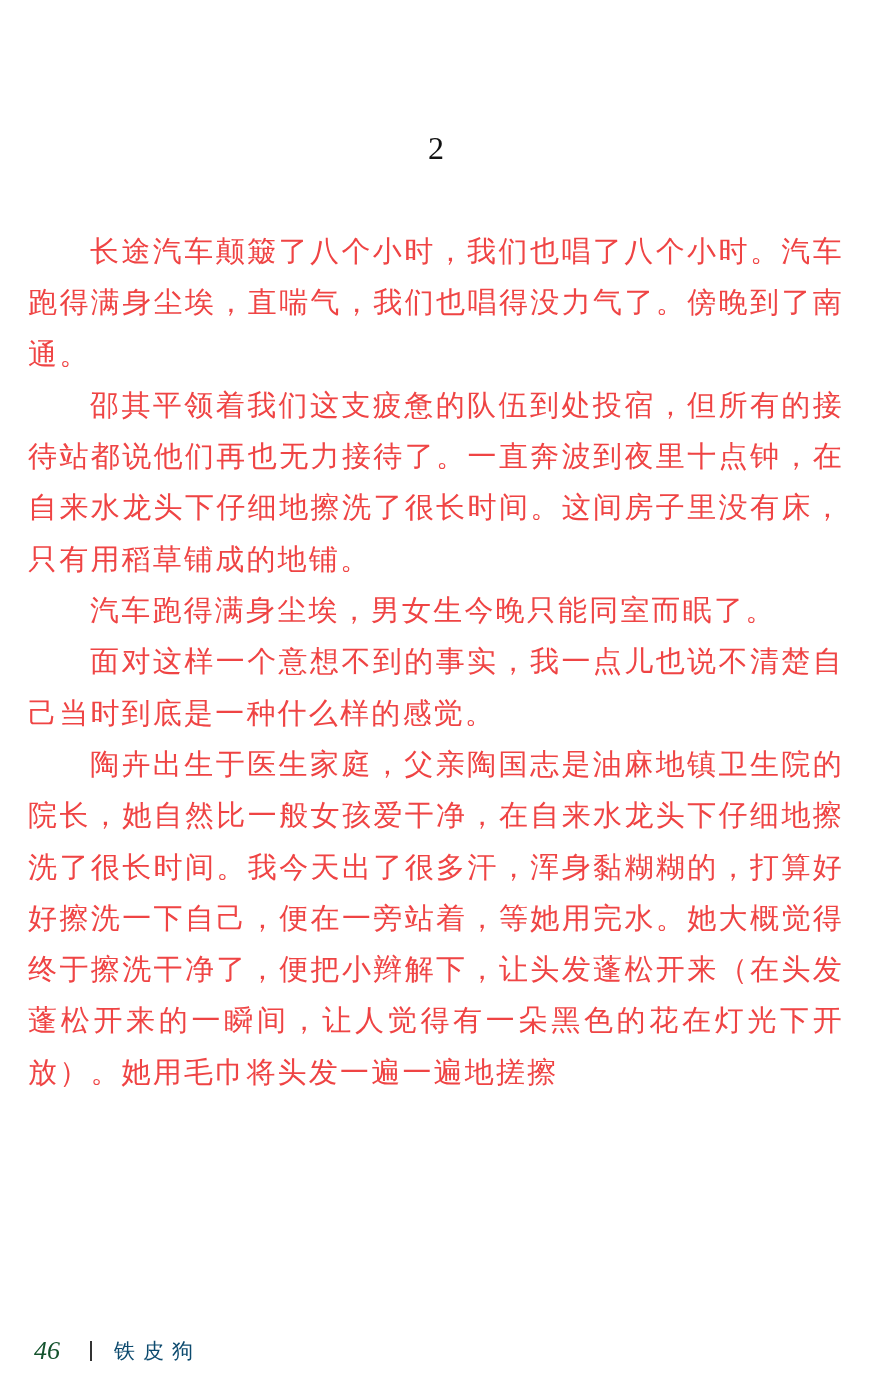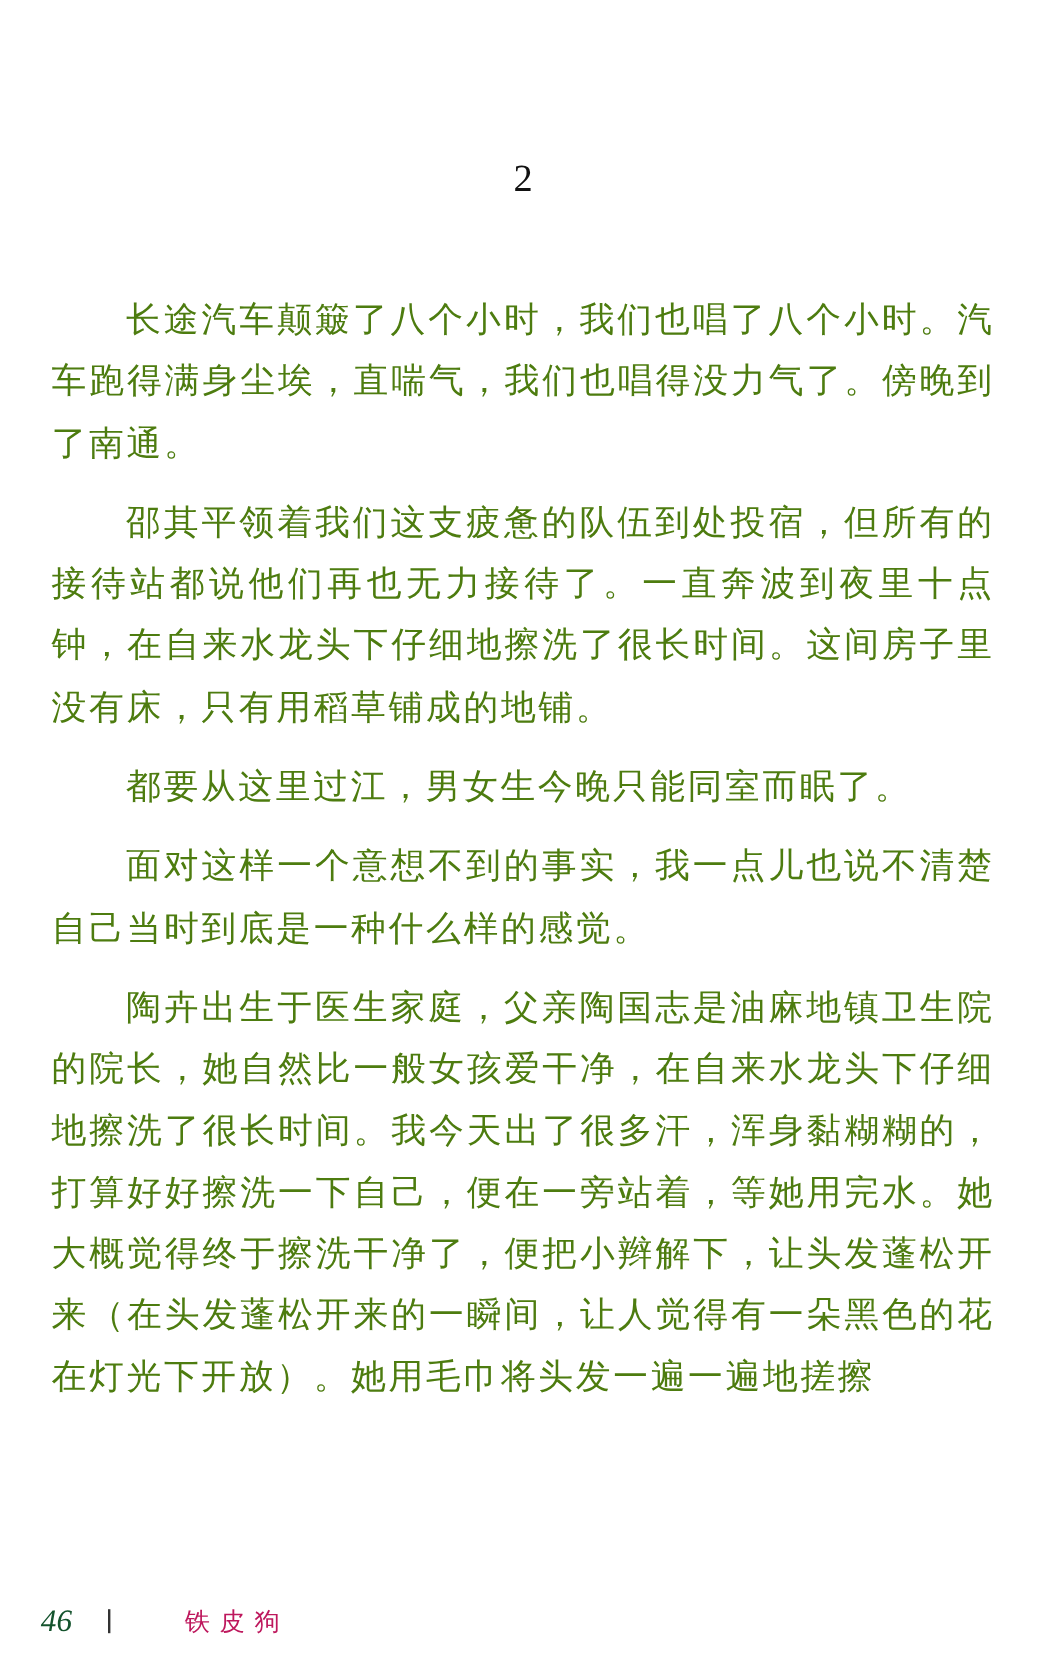--- a/index.html
+++ b/index.html
@@ -26,29 +26,29 @@
       line-height: 40px;
       color: #111;
     }
     .body-text {
       position: absolute;
       top: 226px;
       left: 28px;
       width: 816px;
     }
     .para {
-      margin: 15px;
+      margin: 0;
       font-size: 29px;
       line-height: 51.3px;
       letter-spacing: 2.2px;
       text-align: justify;
       text-align-last: left;
       text-indent: 62px;
       word-break: break-all;
-      color: #4d7c0f;
+      color: #ef4444;
     }
     .footer {
       position: absolute;
       top: 1333px;
       left: 34px;
       height: 36px;
       display: flex;
       align-items: center;
     }
     .page-number {
@@ -63,33 +63,32 @@
       width: 2px;
       height: 20px;
       background: #333;
       margin-left: 16px;
       margin-right: 22px;
     }
     .book-title {
       font-family: "DejaVu Sans", "Liberation Sans", sans-serif;
       font-size: 21px;
       letter-spacing: 8px;
-      color: #be185d;
-      margin-left: 40px;
+      color: #0c4a6e;
     }
   </style>
 </head>
 <body>
 
 <div class="chapter-number">2</div>
 
 <div class="body-text">
   <p class="para">长途汽车颠簸了八个小时，我们也唱了八个小时。汽车跑得满身尘埃，直喘气，我们也唱得没力气了。傍晚到了南通。</p>
   <p class="para">邵其平领着我们这支疲惫的队伍到处投宿，但所有的接待站都说他们再也无力接待了。一直奔波到夜里十点钟，在自来水龙头下仔细地擦洗了很长时间。这间房子里没有床，只有用稻草铺成的地铺。</p>
-  <p class="para">都要从这里过江，男女生今晚只能同室而眠了。</p>
+  <p class="para">汽车跑得满身尘埃，男女生今晚只能同室而眠了。</p>
   <p class="para">面对这样一个意想不到的事实，我一点儿也说不清楚自己当时到底是一种什么样的感觉。</p>
   <p class="para">陶卉出生于医生家庭，父亲陶国志是油麻地镇卫生院的院长，她自然比一般女孩爱干净，在自来水龙头下仔细地擦洗了很长时间。我今天出了很多汗，浑身黏糊糊的，打算好好擦洗一下自己，便在一旁站着，等她用完水。她大概觉得终于擦洗干净了，便把小辫解下，让头发蓬松开来（在头发蓬松开来的一瞬间，让人觉得有一朵黑色的花在灯光下开放）。她用毛巾将头发一遍一遍地搓擦</p>
 </div>
 
 <div class="footer">
   <span class="page-number">46</span>
   <span class="footer-divider"></span>
   <span class="book-title">铁皮狗</span>
 </div>
 

